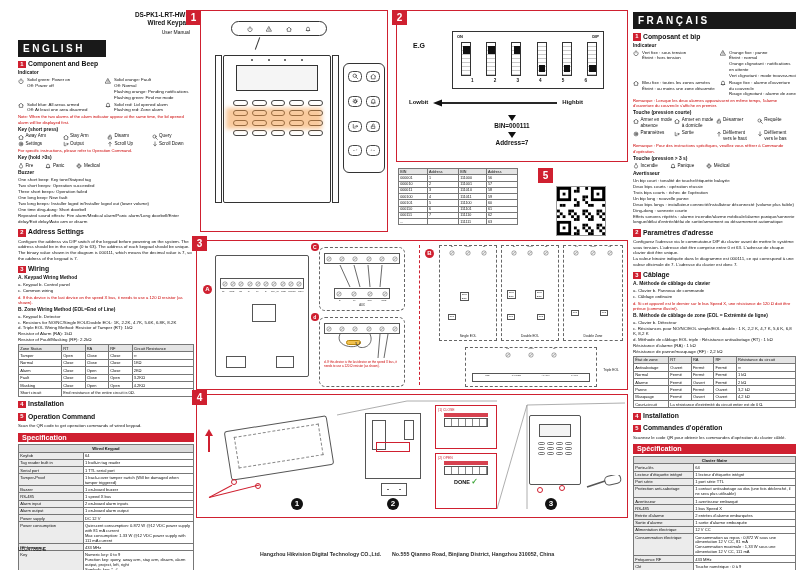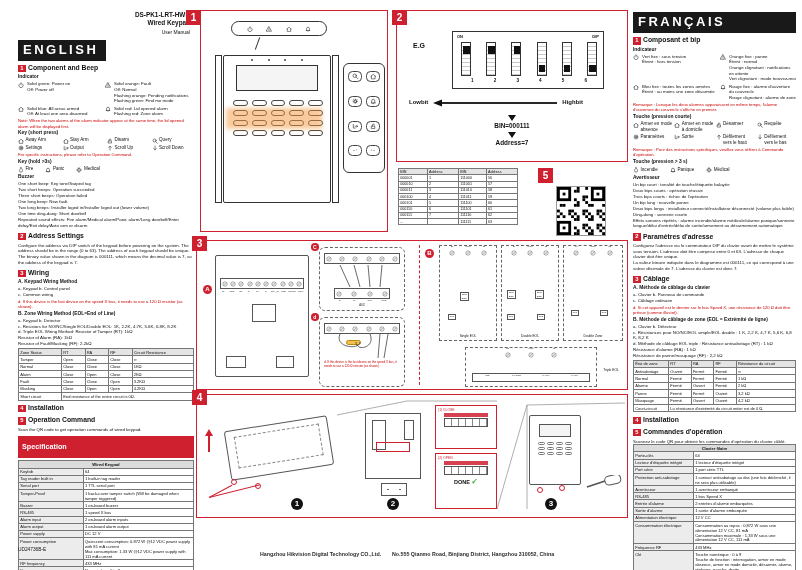--- a/index.html
+++ b/index.html
@@ -14,21 +14,21 @@
 
   
   .logo-row{display:flex;align-items:center;margin:2px 0 2px 26px;}
   .logo-slash{width:6px;height:12px;background:var(--red);transform:skewX(-22deg);margin-right:2px;}
   .logo-box{background:var(--red);color:#fff;font-style:italic;font-weight:bold;font-size:8.5px;
             letter-spacing:.6px;padding:1.5px 16px 1.5px 10px;}
   .titles{text-align:right;margin:3px 4px 2px 0;}
   .model,.product{font-weight:bold;font-size:6.4px;}
   .docname{font-size:5px;margin-top:1.5px;}
 
-  .lang-banner{background:#191919;color:#fff;font-weight:bold;font-size:13px;letter-spacing:2.5px;
+  .lang-banner{background:#191919;color:#fff;font-weight:bold;font-size:10px;letter-spacing:2.5px;
                padding:2px 5px;margin:4px 0 3px;}
   .col.left .lang-banner{width:88px;}
 
   .sec-head{display:flex;align-items:center;gap:2.5px;margin:3.5px 0 1.5px;}
   .sec-num{background:var(--red);color:#fff;font-weight:bold;font-size:5.8px;width:7.5px;height:7.5px;
            display:flex;align-items:center;justify-content:center;flex:none;}
   .sec-title{font-weight:bold;font-size:6.8px;}
   .sub{font-weight:bold;font-size:4.9px;margin:1.5px 0 .5px;}
   .pre{white-space:pre-line;}
   .note{color:#c00;margin:1px 0;font-size:4.2px;}
@@ -39,21 +39,21 @@
   .ic svg{width:100%;height:100%;display:block;}
   .keys{display:grid;grid-template-columns:repeat(4,1fr);gap:1px 2px;margin:.5px 0;}
   .key{display:flex;gap:1.5px;align-items:flex-start;}
   .hold-row{display:flex;gap:12px;margin:1px 0;}
   .buzzer-list div{margin-bottom:.3px;}
 
   table{border-collapse:collapse;width:100%;}
   td,th{border:.5px solid #777;padding:.6px 1.2px;vertical-align:top;text-align:left;white-space:pre-line;}
   .ztab table{font-size:4px;margin:1.5px 0;}
   .ztab th{background:#e4e4e4;font-weight:normal;}
-  .spec-banner{background:var(--red);color:#fff;font-weight:bold;font-size:7.2px;padding:6px 4px;margin:4px 0 2.5px;}
+  .spec-banner{background:var(--red);color:#fff;font-weight:bold;font-size:7.2px;padding:0 4px;margin:4px 0 2.5px;}
   .stab table{font-size:4.1px;line-height:1.22;}
   .stab td:first-child{background:#ececec;width:37%;}
   .stab td.t-title{background:#dcdcdc;text-align:center;font-weight:bold;width:auto;}
 
   
   .box{position:absolute;border:1.6px solid var(--red);background:#fff;}
   #box1{left:200px;top:10px;width:188px;height:222px;}
   #box2{left:396px;top:10px;width:232px;height:152px;}
   #bintab{position:absolute;left:398px;top:168px;width:120px;}
   .btab table{font-size:3.7px;line-height:1.1;}
@@ -1431,20 +1431,21 @@
     <div class="sec-head">
       <span class="sec-num">4</span>
       <span class="sec-title">Installation</span>
     </div>
     <div class="sec-head">
       <span class="sec-num">5</span>
       <span class="sec-title">Commandes d'opération</span>
     </div>
     <div class="body-t">Scannez le code QR pour obtenir les commandes d'opération du clavier câblé.</div>
 
+    <div class="spec-banner">Spécification</div>
     <div class="stab">
         <table>
           <tbody>
             <tr>
               <td colspan="2" class="t-title">Clavier filaire</td>
             </tr>
             <tr>
               <td>Porte-clés</td>
               <td>64</td>
             </tr>

